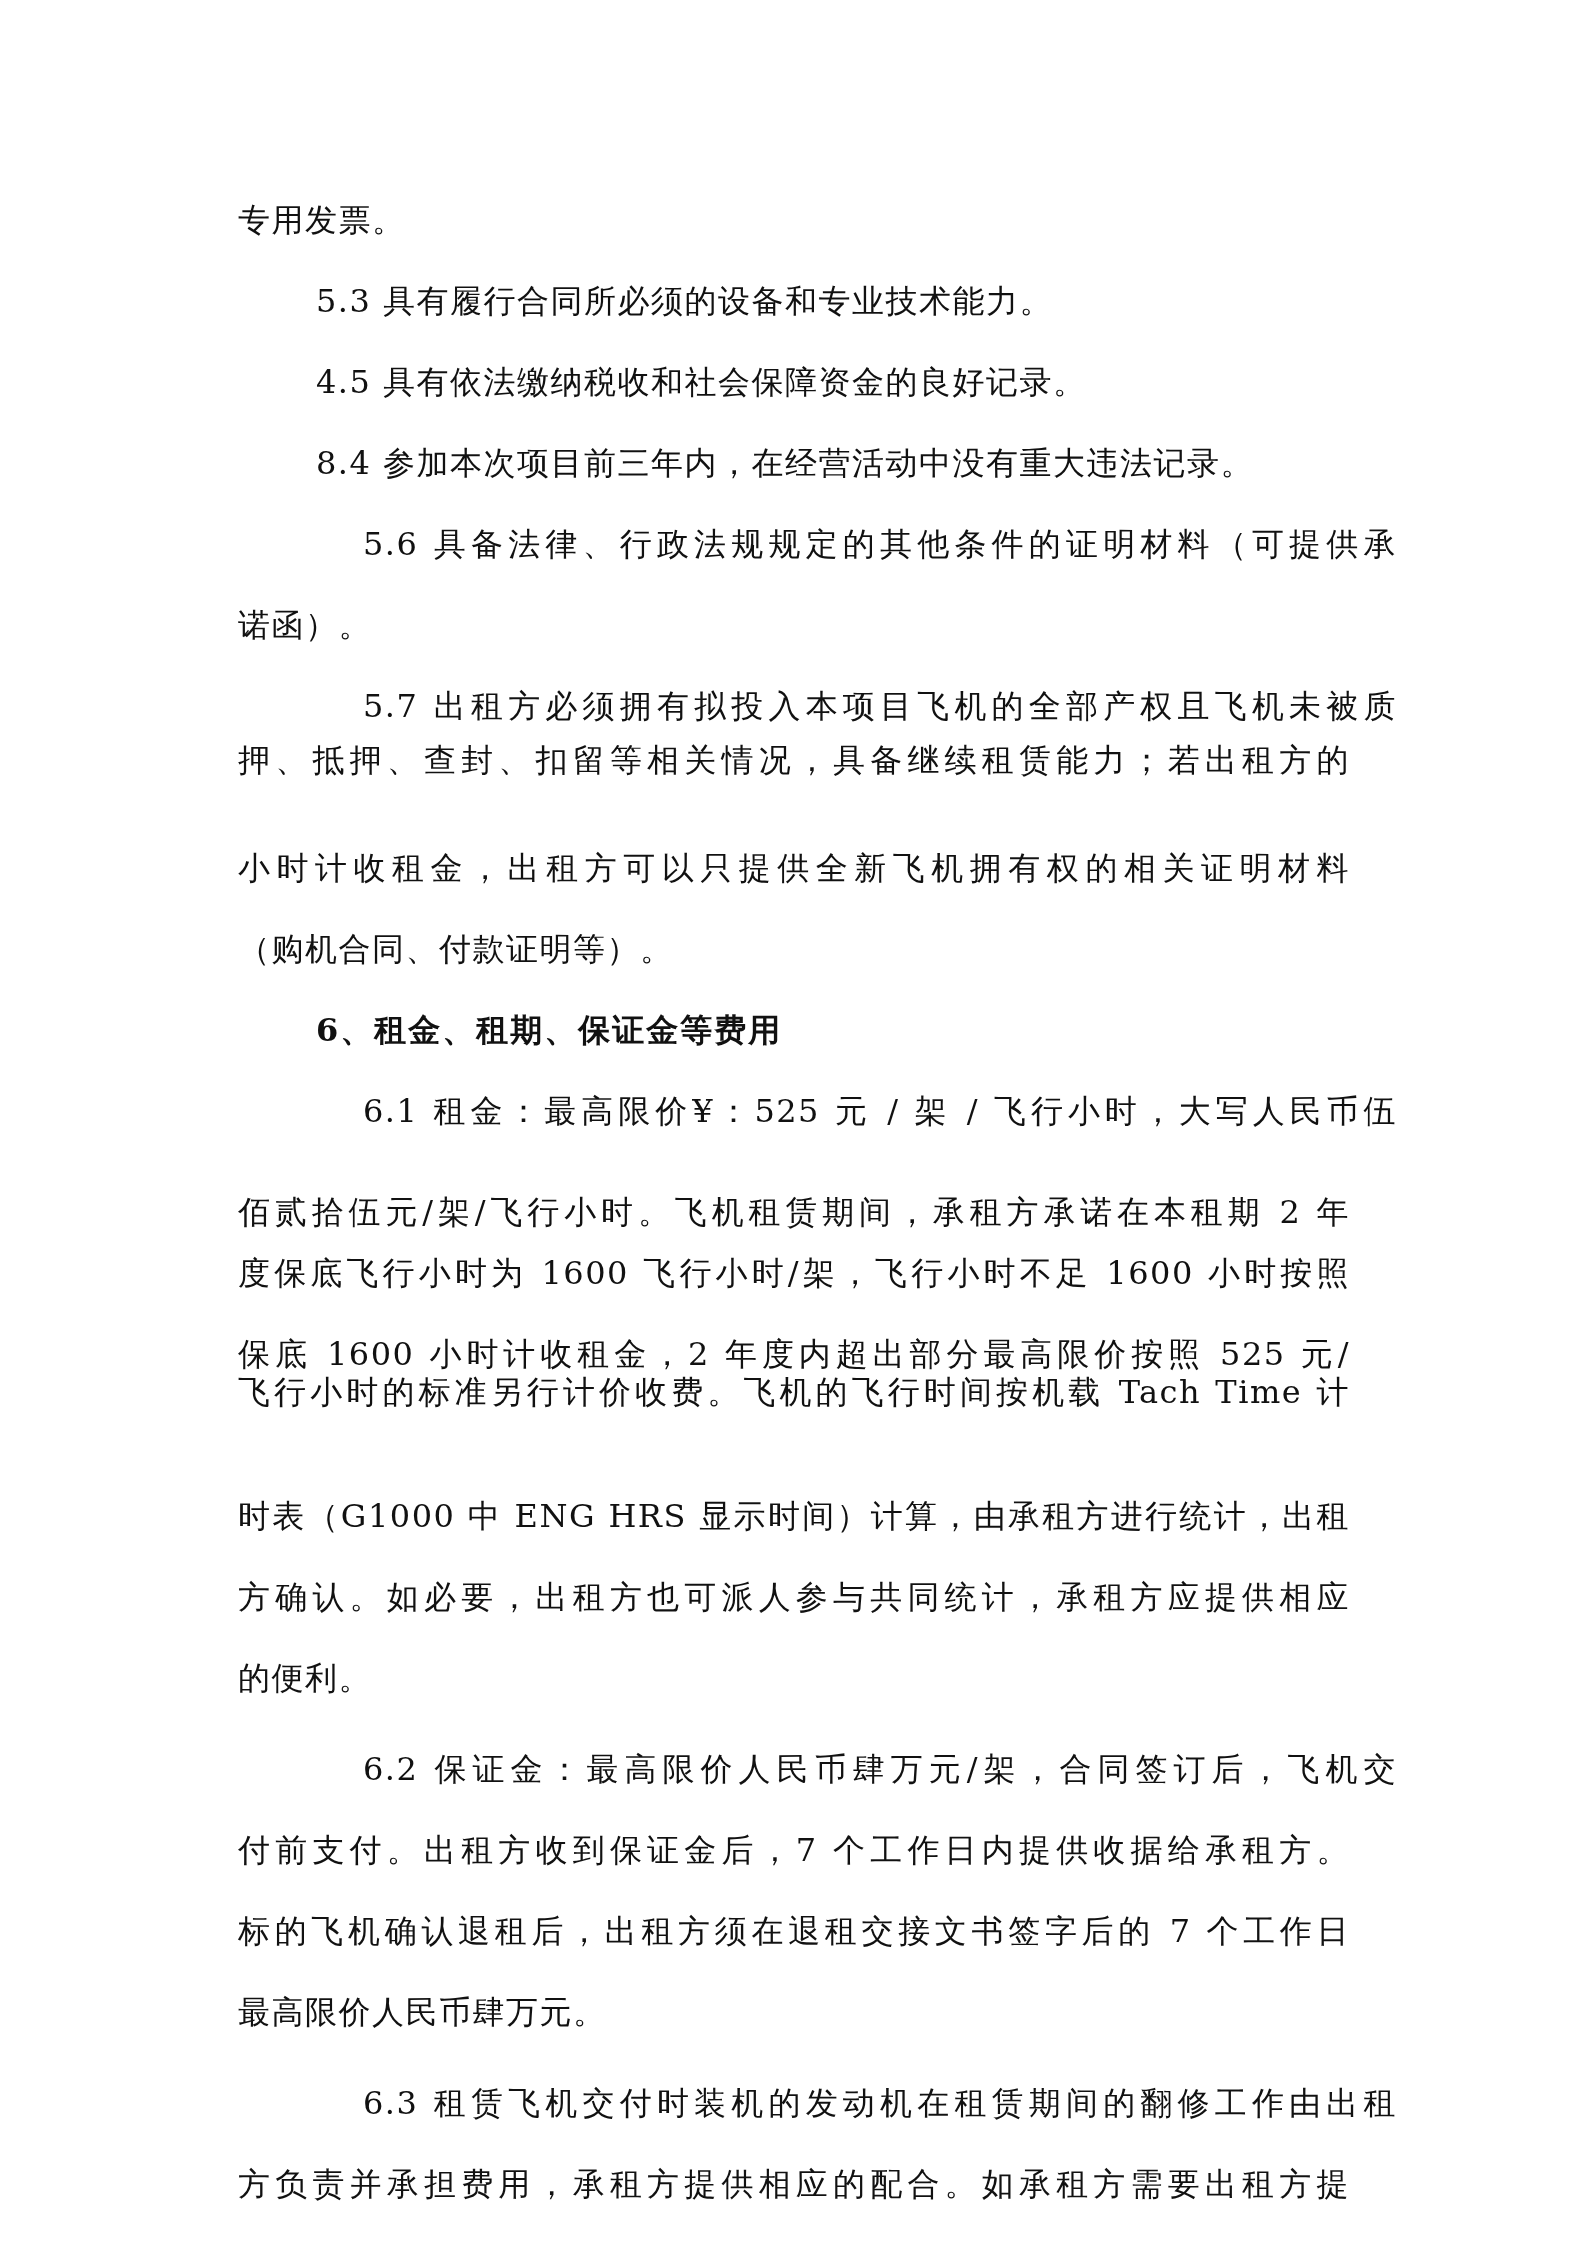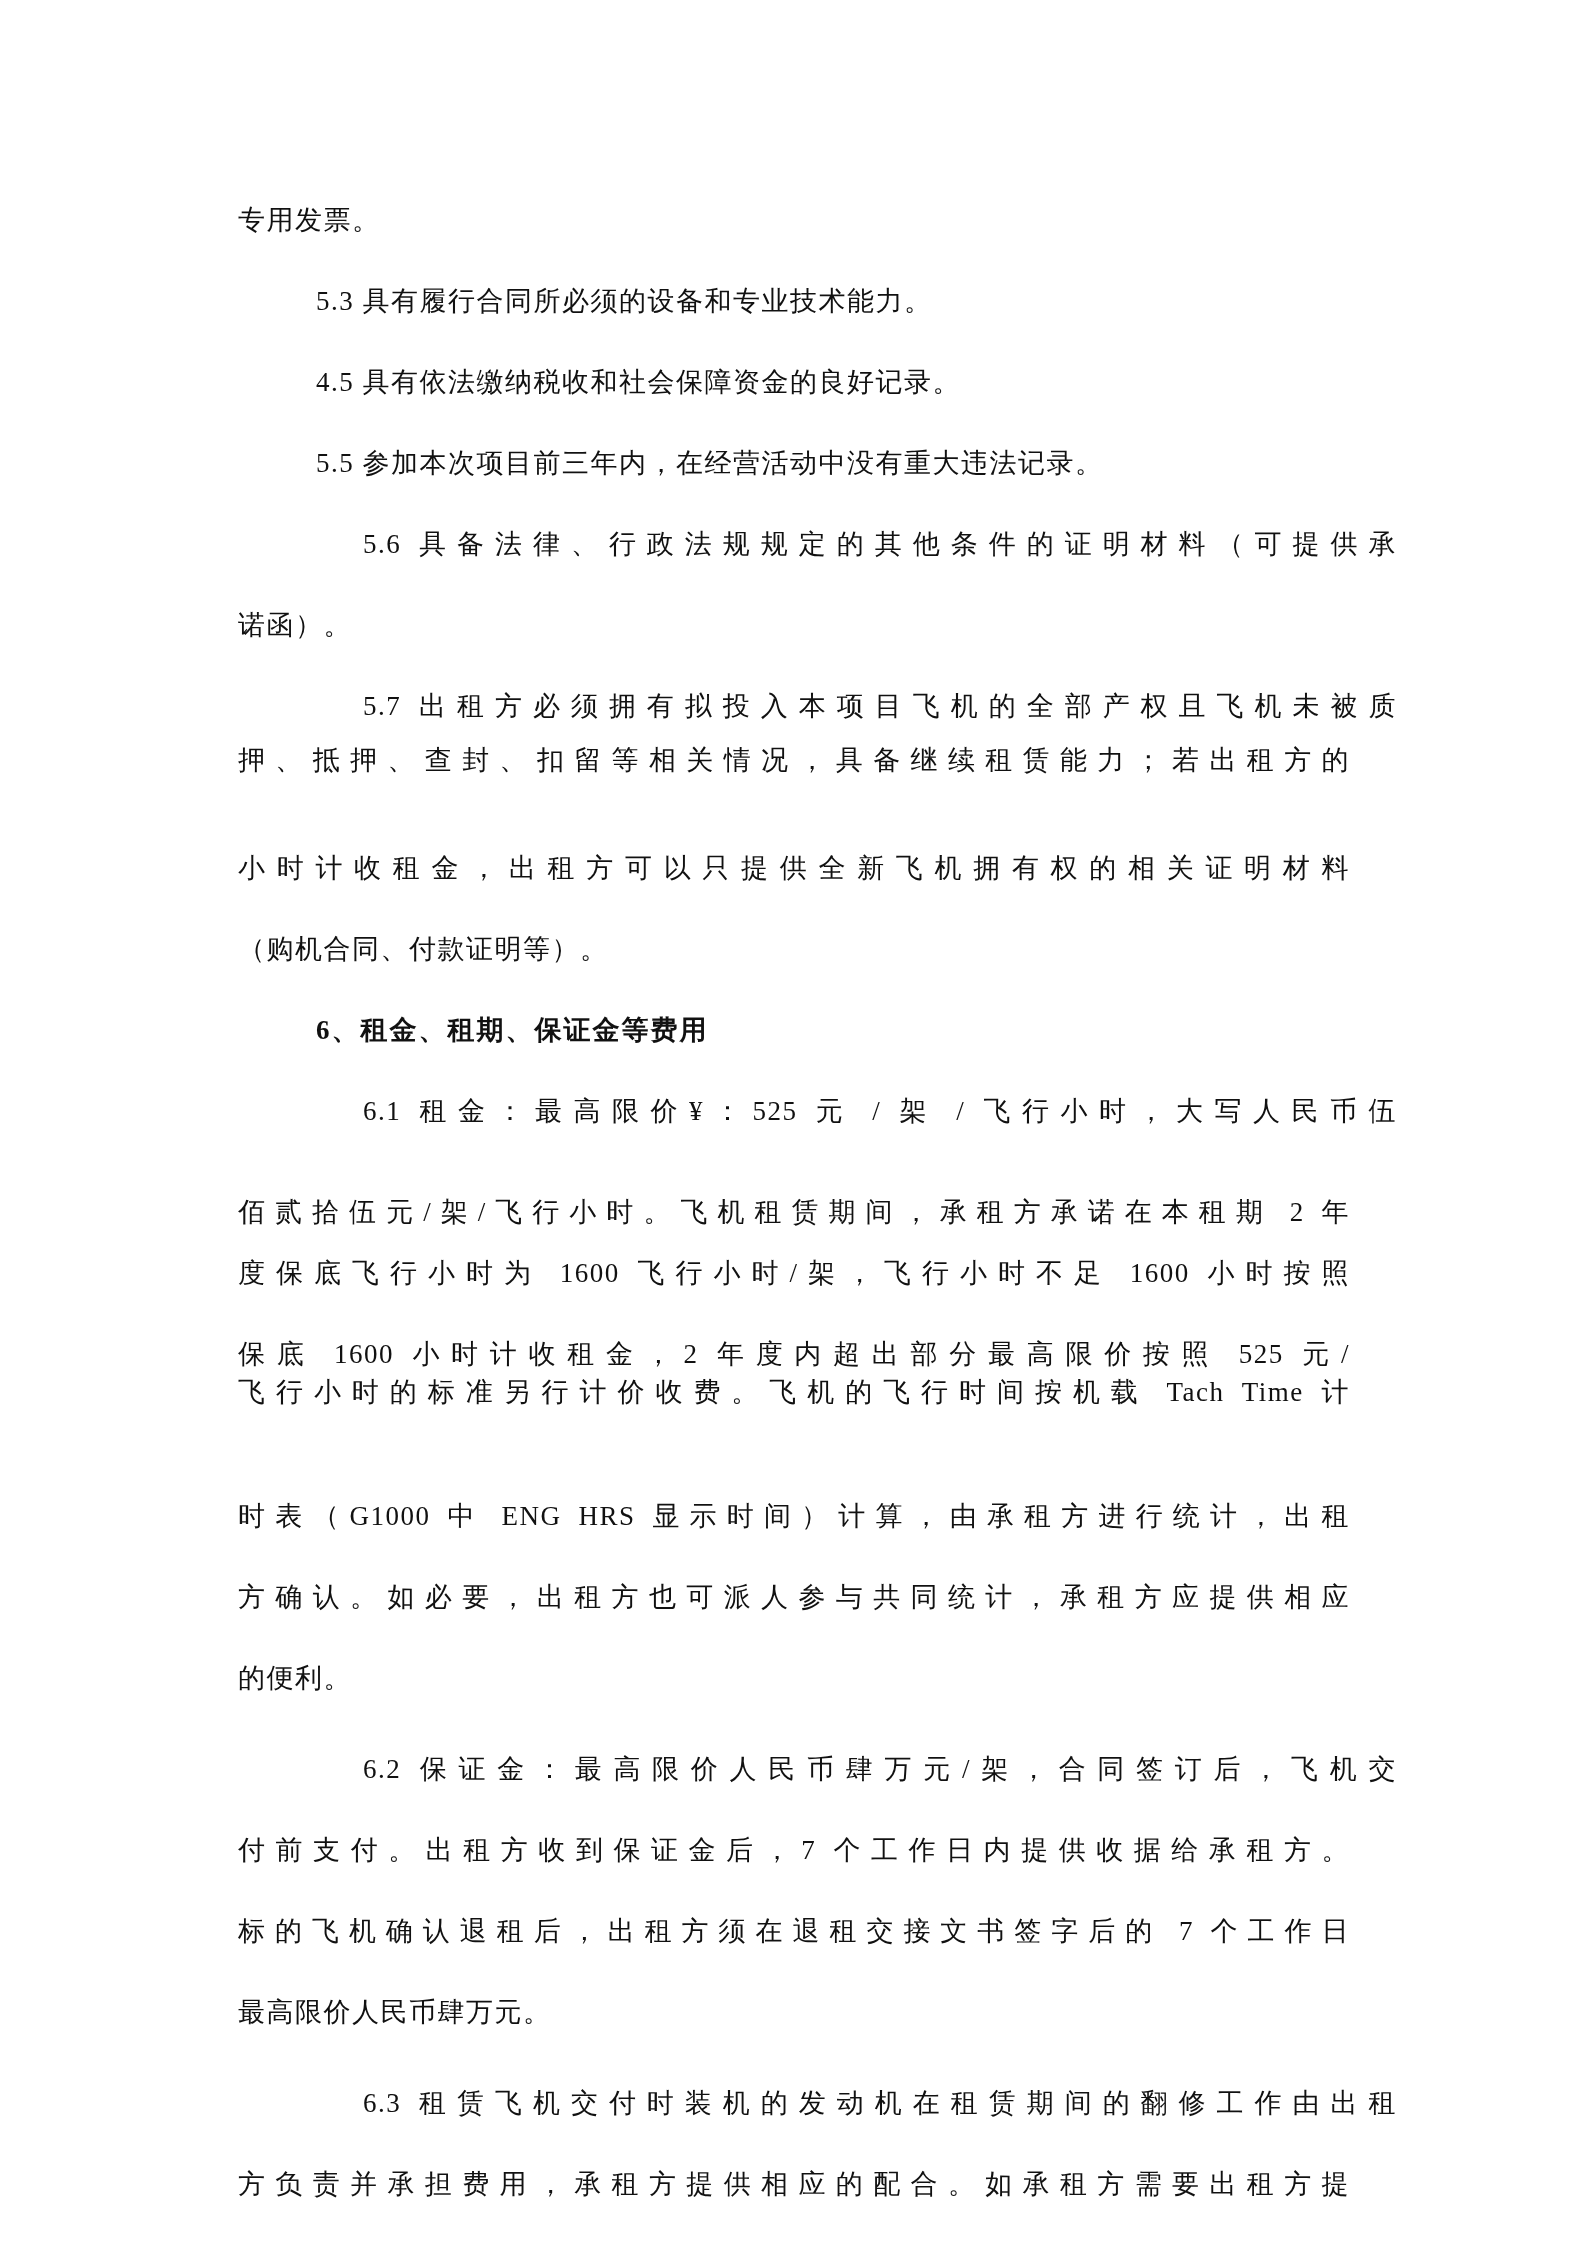--- a/index.html
+++ b/index.html
@@ -18,43 +18,42 @@
   .page {
     position: absolute;
     left: 238px;
     top: 0;
     width: 1112px;
   }
   .line {
     position: absolute;
     left: 0;
     white-space: nowrap;
-    font-size: 27px;
+    font-size: 32px;
     line-height: 48px;
     letter-spacing: 1.5px;
-    font-family: Liberation Serif, serif;
   }
   .indent { left: 78px; }
   .heading { font-weight: bold; letter-spacing: 2px; }
   .justify {
     width: 1112px;
     text-align: justify;
     text-align-last: justify;
   }
   .justify.indent { width: 1034px; margin-left: 47px; }
 </style>
 </head>
 <body>
 
 <div class="page">
 
   <div class="line" style="top:196px">专用发票。</div>
   <div class="line indent" style="top:277px">5.3 具有履行合同所必须的设备和专业技术能力。</div>
   <div class="line indent" style="top:358px">4.5 具有依法缴纳税收和社会保障资金的良好记录。</div>
-  <div class="line indent" style="top:439px">5.5 参加本次项目前三年内，在经营活动中没有重大违法记录。</div>
+  <div class="line indent" style="top:439px">8.4 参加本次项目前三年内，在经营活动中没有重大违法记录。</div>
 
   <div class="line indent justify" style="top:520px">5.6 具备法律、行政法规规定的其他条件的证明材料（可提供承</div>
   <div class="line" style="top:601px">诺函）。</div>
 
   <div class="line indent justify" style="top:682px">5.7 出租方必须拥有拟投入本项目飞机的全部产权且飞机未被质</div>
   <div class="line justify" style="top:736px">押、抵押、查封、扣留等相关情况，具备继续租赁能力；若出租方的</div>
   <div class="line justify" style="top:844px">小时计收租金，出租方可以只提供全新飞机拥有权的相关证明材料</div>
   <div class="line" style="top:925px">（购机合同、付款证明等）。</div>
 
   <div class="line indent heading" style="top:1006px">6、租金、租期、保证金等费用</div>

